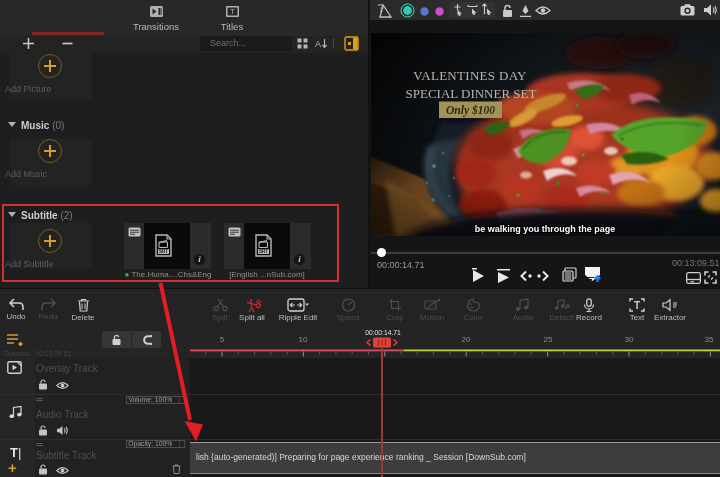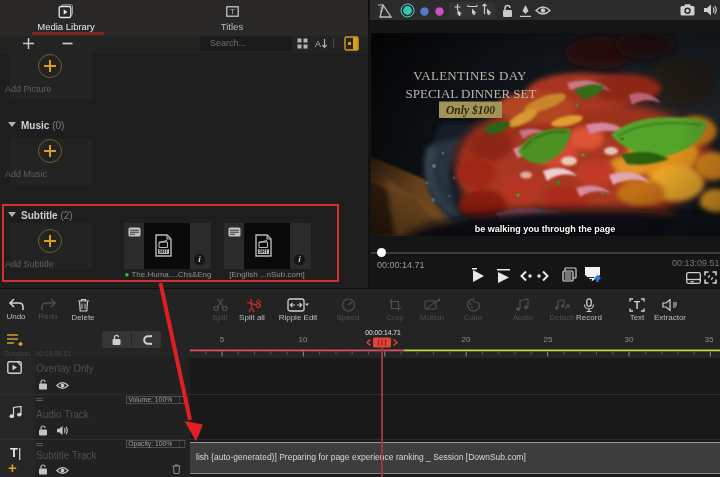--- a/index.html
+++ b/index.html
@@ -51,27 +51,28 @@
 .lane-div { position:absolute; left:0; width:720px; height:1px; background:#2e2e2e; }
 #subclip { position:absolute; left:190px; top:116px; width:530px; height:32px; background:#3d3d3d; border-top:1.5px solid #9a9a9a; border-bottom:1.5px solid #8a8a8a; color:#d8d8d8; font-size:8.5px; line-height:29px; padding-left:6px; white-space:nowrap; overflow:hidden; }
 #playhead-line { position:absolute; left:381px; top:347px; width:2px; height:130px; background:#9a3a36; z-index:50; }
 </style>
 </head>
 <body>
 <div id="app">
 
   <div id="leftpanel" class="abs"></div>
   <div id="tabbar" class="abs"></div>
-  <div class="tab" style="left:21px; color:#e8e8e8;">
-    <svg width="16" height="15" viewBox="0 0 16 15">
-        <rect x="3.5" y="0.8" width="11" height="10.5" rx="1.5" fill="none" stroke="#9a9a9a" stroke-width="1"></rect>
-        <rect x="1.2" y="2.5" width="11.6" height="11" rx="1.6" fill="#292827" stroke="#e8e8e8" stroke-width="1.3"></rect>
-        <path d="M5.7 5.3 L9.4 8 L5.7 10.7 Z" fill="#e8e8e8"></path>
-      </svg>
-    Media Library
+  <div class="tab" style="left:111px;">
+    <svg width="15" height="15" viewBox="0 0 15 15">
+        <rect x="1" y="2" width="13" height="11" rx="1.5" fill="#b0b0b0"></rect>
+        <path d="M3.5 4.5 L7.5 7.5 L3.5 10.5 Z" fill="#292827"></path>
+        <rect x="9.5" y="4" width="2" height="7" fill="#292827"></rect>
+        <rect x="12" y="4" width="1" height="7" fill="#292827" opacity="0.6"></rect>
+      </svg>
+    Transitions
   </div>
   <div class="tab" style="left:187px;">
     <svg width="15" height="15" viewBox="0 0 15 15">
         <rect x="1" y="2" width="13" height="11" rx="1" fill="#b0b0b0"></rect>
         <rect x="2.5" y="3.5" width="10" height="8" fill="#292827"></rect>
         <text x="7.5" y="10.3" font-size="8" fill="#b0b0b0" text-anchor="middle" font-family="Liberation Sans">T</text>
       </svg>
     Titles
   </div>
   <div id="tab-underline"></div>
@@ -522,21 +523,21 @@
     </svg>
 
     <div id="trackheads"></div>
     <div class="abs" style="left:0; top:32px; width:35px; height:119px; background:#262626;"></div>
 
     <svg class="abs" style="left:7px; top:35px;" width="15" height="13" viewBox="0 0 15 13">
         <rect x="0.8" y="0.8" width="13.4" height="11.4" rx="1.5" fill="none" stroke="#cfcfcf" stroke-width="1.4"></rect>
         <path d="M5.5 3.8 L10 6.5 L5.5 9.2 Z" fill="#cfcfcf"></path>
         <path d="M10.5 1 L14 4.5" stroke="#cfcfcf" stroke-width="1.2"></path>
       </svg>
-    <div class="tname" style="top:37px;">Overlay Only</div>
+    <div class="tname" style="top:37px;">Overlay Track</div>
     <svg class="abs" style="left:38px; top:53px;" width="10" height="11" viewBox="0 0 10 11">
         <rect x="1" y="4.5" width="8" height="6" rx="1" fill="#c3c3c3"></rect>
         <path d="M3 4.5 V3 a2 2 0 0 1 4 0" fill="none" stroke="#c3c3c3" stroke-width="1.2"></path>
       </svg>
     <svg class="abs" style="left:56px; top:54.5px;" width="13" height="9" viewBox="0 0 13 9">
         <path d="M0.8 4.5 Q6.5 -1.2 12.2 4.5 Q6.5 10.2 0.8 4.5 Z" fill="none" stroke="#c3c3c3" stroke-width="1.1"></path>
         <circle cx="6.5" cy="4.5" r="1.9" fill="#c3c3c3"></circle>
       </svg>
     <div class="lane-div" style="top:68px;"></div>
 

